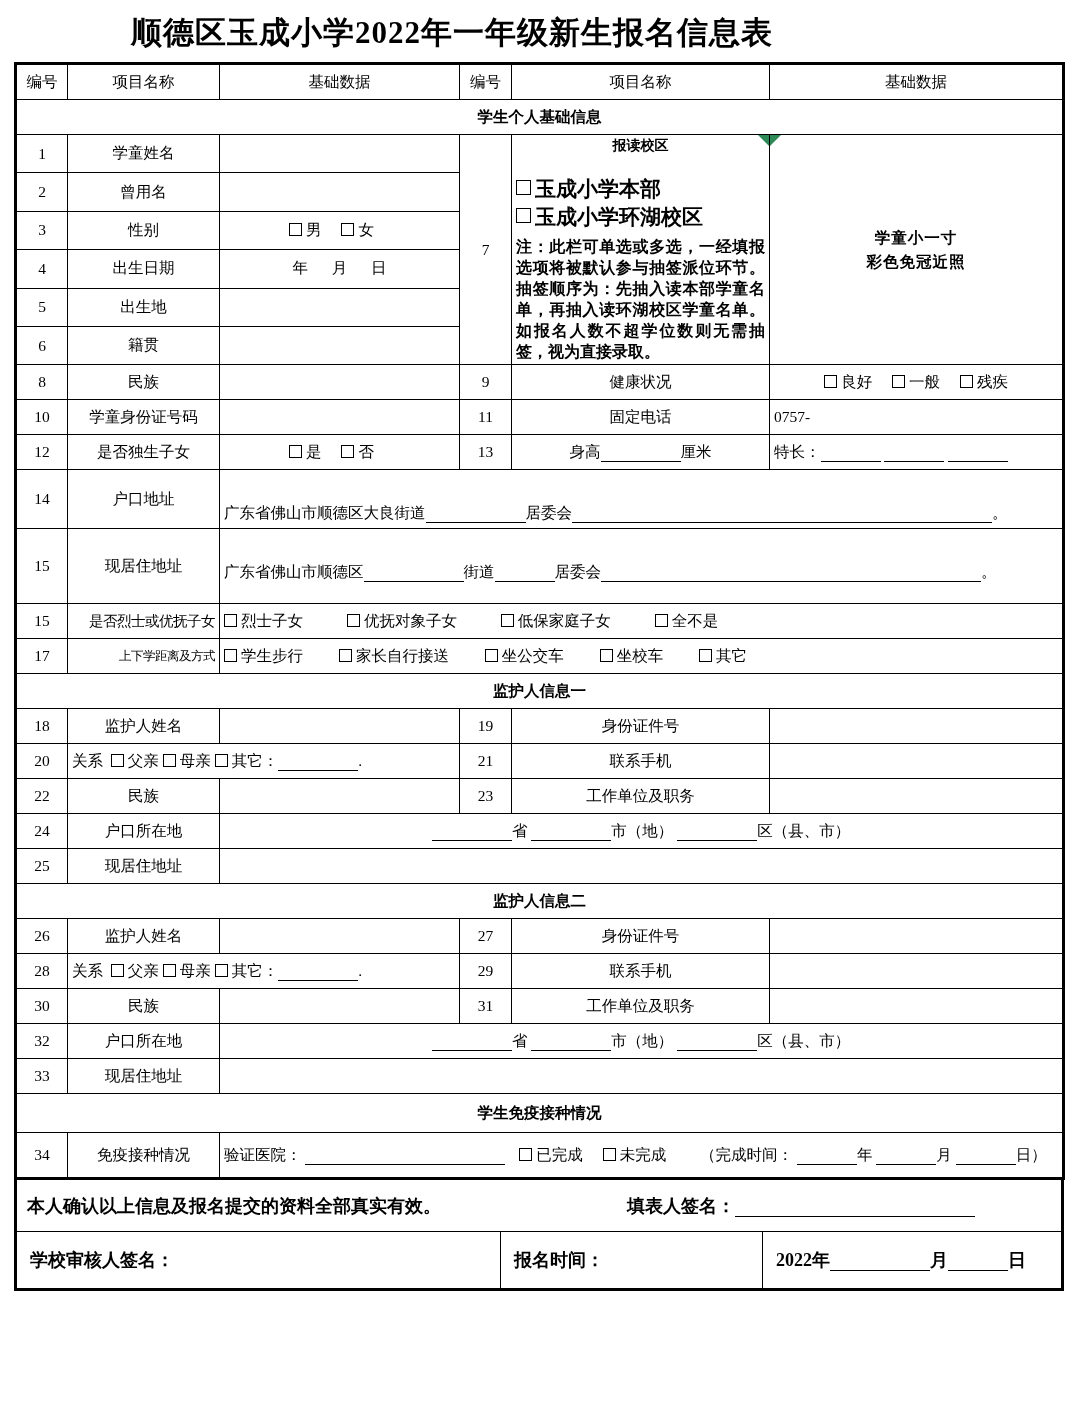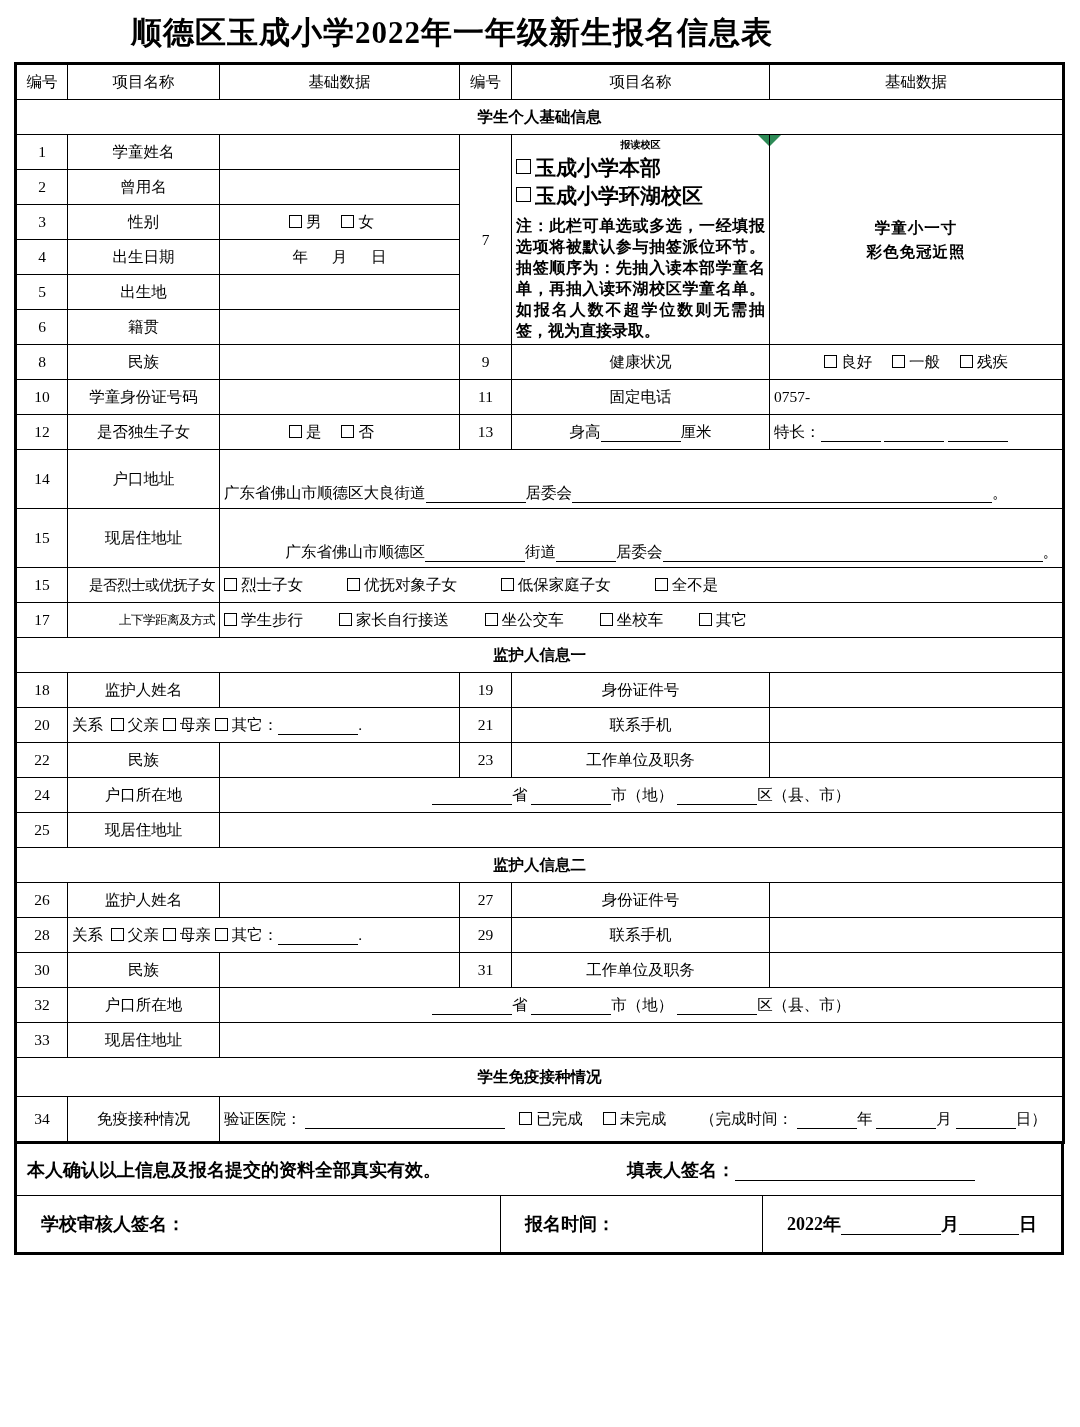--- a/index.html
+++ b/index.html
@@ -76,23 +76,23 @@
     letter-spacing: 1px;
     position: relative;
   }
   .campus-cell {
     vertical-align: top;
     padding: 4px 7px 4px 7px;
     position: relative;
   }
   .campus-title {
     text-align: center;
-    font-size: 10px;
-    font-weight: bold;
-    margin-bottom: 2px;
+    font-size: 14px;
+    font-weight: bold;
+    margin-bottom: 20px;
   }
   .campus-opt {
     font-size: 21px;
     font-weight: bold;
     line-height: 1.35;
     white-space: nowrap;
   }
   .campus-opt .cb { width: 15px; height: 15px; vertical-align: 1px; }
   .campus-note {
     font-size: 16px;
@@ -146,21 +146,21 @@
     box-sizing: border-box;
   }
   .confirm-row .left { flex: 0 0 600px; }
   .sign-row {
     display: flex;
     font-size: 18px;
     font-weight: bold;
     height: 56px;
     align-items: center;
   }
-  .sign-row .cell { padding: 0 24px; display: flex; align-items: center; height: 100%; box-sizing: border-box;}
+  .sign-row .cell { padding: 0 13px; display: flex; align-items: center; height: 100%; box-sizing: border-box;}
   .sign-row .c1 { flex: 0 0 484px; border-right: 1px solid #000; }
   .sign-row .c2 { flex: 0 0 262px; border-right: 1px solid #000; }
   .sign-row .c3 { flex: 1; }
   .gap-small { display:inline-block; width: 8px; }
 </style>
 </head>
 <body>
 
 <div class="page">
 
@@ -290,21 +290,21 @@
       <td class="ctr">14</td>
       <td class="ctr">户口地址</td>
       <td colspan="4" class="addr-line" style="height:52px; vertical-align:bottom; padding-bottom:4px;">
         <span>广东省佛山市顺德区大良街道</span><span class="ul u100">&nbsp;</span><span>居委会</span><span class="ul" style="width:420px">&nbsp;</span><span>。</span>
       </td>
     </tr>
 
     <tr>
       <td class="ctr">15</td>
       <td class="ctr">现居住地址</td>
-      <td colspan="4" class="addr-line" style="height:52px; vertical-align:bottom; padding-bottom:4px;text-align:right;">
+      <td colspan="4" class="addr-line" style="height:52px; vertical-align:bottom; padding-bottom:20px;">
         <span>广东省佛山市顺德区</span><span class="ul u100">&nbsp;</span><span>街道</span><span class="ul u60">&nbsp;</span><span>居委会</span><span class="ul" style="width:380px">&nbsp;</span><span>。</span>
       </td>
     </tr>
 
     <tr>
       <td class="ctr">15</td>
       <td class="ctr tight" style="font-size:14.5px">是否烈士或优抚子女</td>
       <td colspan="4">
         <span class="cb-lbl" style="margin-right:40px"><span class="cb"></span><span>烈士子女</span></span>
         <span class="cb-lbl" style="margin-right:40px"><span class="cb"></span><span>优抚对象子女</span></span>

